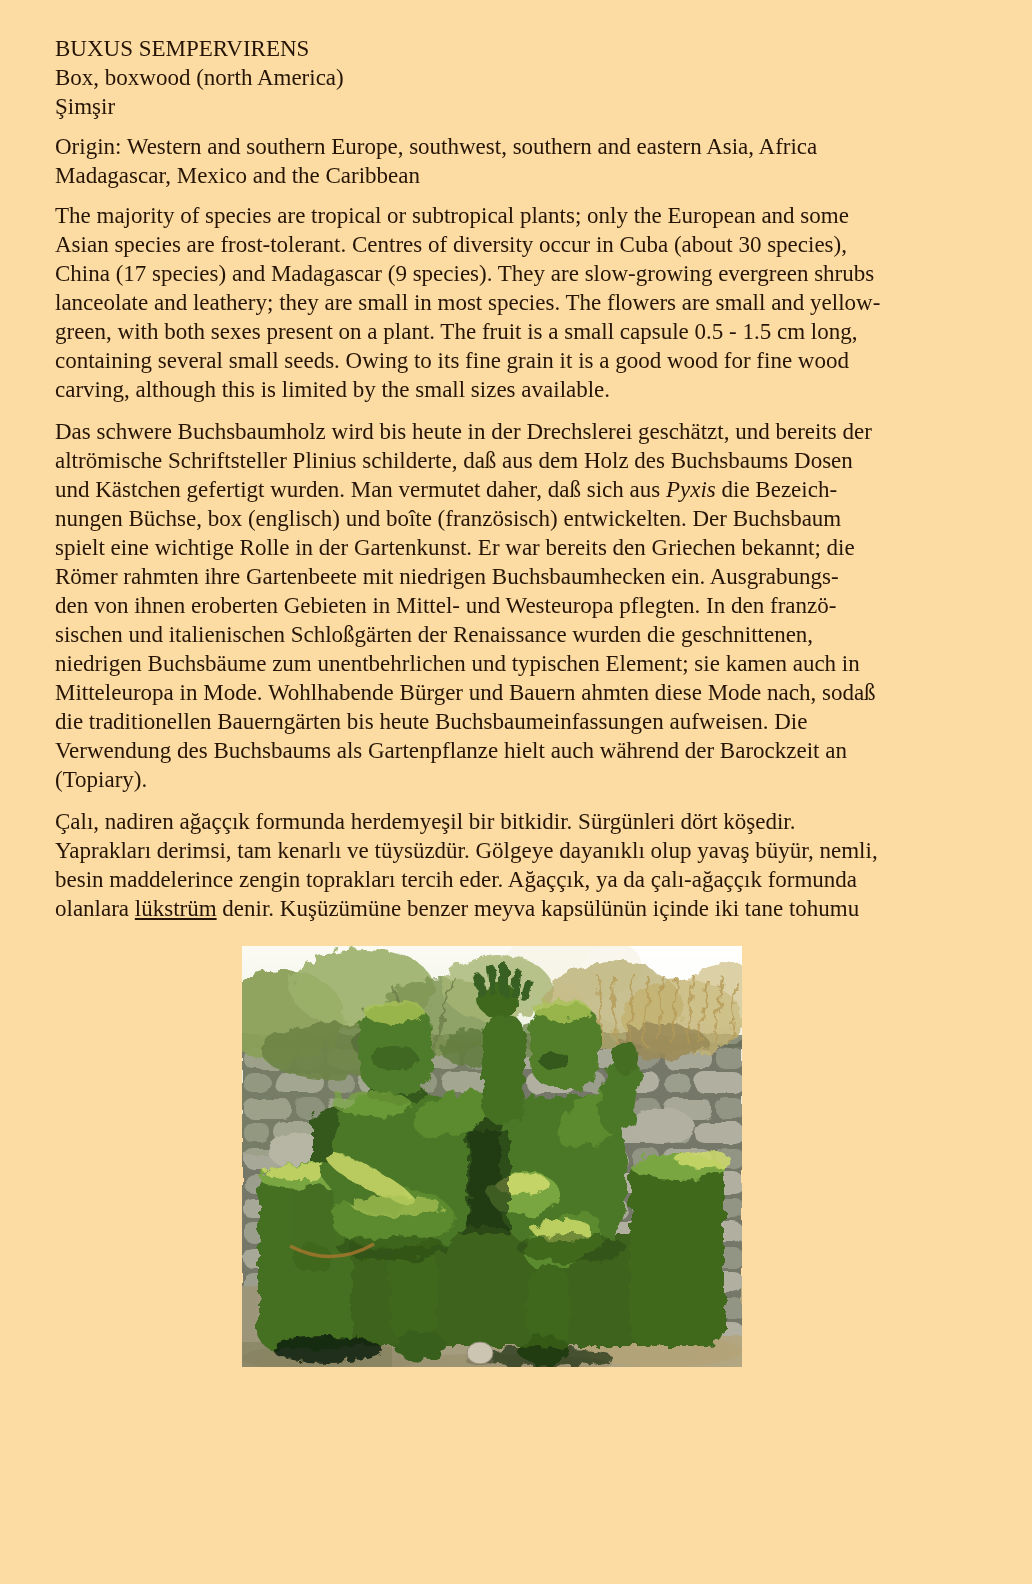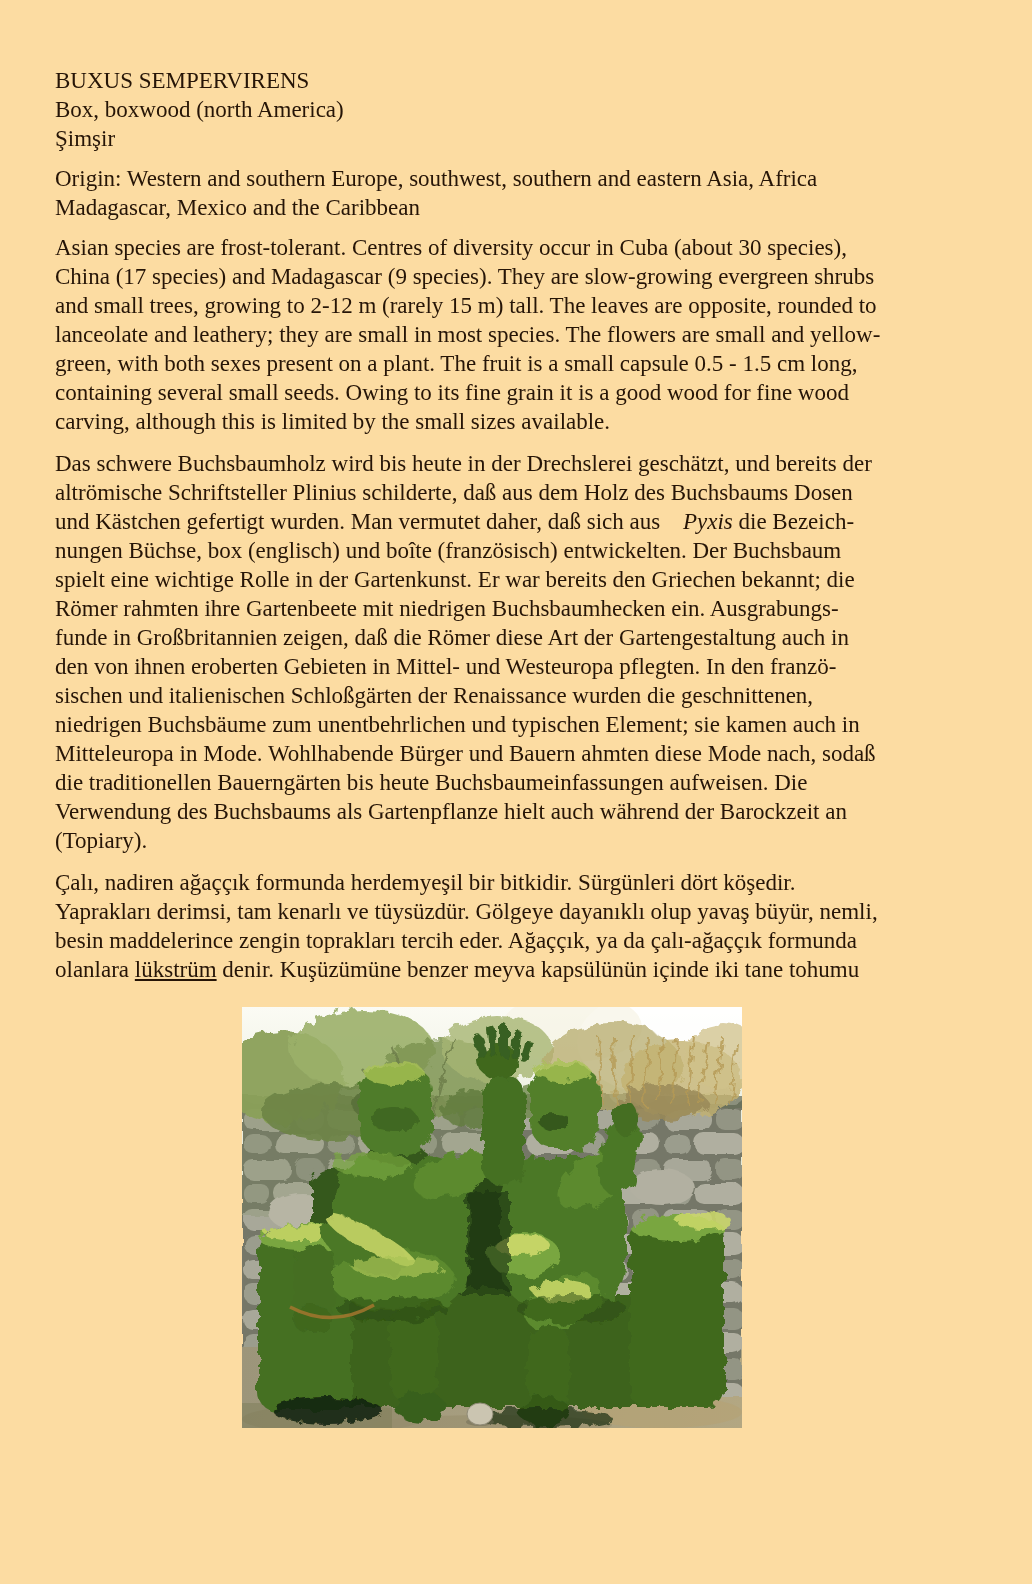--- a/index.html
+++ b/index.html
@@ -3,29 +3,29 @@
 <meta charset="utf-8">
 <style>
   html, body { margin: 0; padding: 0; }
   body {
     width: 1032px; height: 1584px;
     background: #FCDCA2;
     color: #261507;
     font-family: "Liberation Serif", serif;
     overflow: hidden;
   }
-  .content { padding: 66px 55px 0 55px; }
+  .content { padding: 34px 55px 0 55px; }
   .block { margin: 0 0 11px 0; }
   .block.para { margin-bottom: 13px; }
   .line {
     font-size: 23px;
     line-height: 29px;
     white-space: nowrap;
   }
-  .line i { font-style: italic; margin-left: 17px; }
+  .line i { font-style: italic; }
   .line u { text-underline-offset: 2px; }
   figure.photo {
     margin: 23px 0 0 187px;
     width: 500px; height: 421px;
     padding: 0;
   }
   figure.photo svg { display: block; }
 </style>
 </head>
 <body>
@@ -37,37 +37,36 @@
       <div class="line">Box, boxwood (north America)</div>
       <div class="line">Şimşir</div>
     </div>
 
   <div class="block">
       <div class="line">Origin: Western and southern Europe, southwest, southern and eastern Asia, Africa</div>
       <div class="line">Madagascar, Mexico and the Caribbean</div>
     </div>
 
   <div class="block para">
+      <div class="line">The majority of species are tropical or subtropical plants; only the European and some</div>
       <div class="line">Asian species are frost-tolerant. Centres of diversity occur in Cuba (about 30 species),</div>
       <div class="line">China (17 species) and Madagascar (9 species). They are slow-growing evergreen shrubs</div>
-      <div class="line">and small trees, growing to 2-12 m (rarely 15 m) tall. The leaves are opposite, rounded to</div>
       <div class="line">lanceolate and leathery; they are small in most species. The flowers are small and yellow-</div>
       <div class="line">green, with both sexes present on a plant. The fruit is a small capsule 0.5 - 1.5 cm long,</div>
       <div class="line">containing several small seeds. Owing to its fine grain it is a good wood for fine wood</div>
       <div class="line">carving, although this is limited by the small sizes available.</div>
     </div>
 
   <div class="block para">
       <div class="line">Das schwere Buchsbaumholz wird bis heute in der Drechslerei geschätzt, und bereits der</div>
       <div class="line">altrömische Schriftsteller Plinius schilderte, daß aus dem Holz des Buchsbaums Dosen</div>
       <div class="line">und Kästchen gefertigt wurden. Man vermutet daher, daß sich aus <i>Pyxis</i> die Bezeich-</div>
       <div class="line">nungen Büchse, box (englisch) und boîte (französisch) entwickelten. Der Buchsbaum</div>
       <div class="line">spielt eine wichtige Rolle in der Gartenkunst. Er war bereits den Griechen bekannt; die</div>
       <div class="line">Römer rahmten ihre Gartenbeete mit niedrigen Buchsbaumhecken ein. Ausgrabungs-</div>
-      <div class="line">funde in Großbritannien zeigen, daß die Römer diese Art der Gartengestaltung auch in</div>
       <div class="line">den von ihnen eroberten Gebieten in Mittel- und Westeuropa pflegten. In den franzö-</div>
       <div class="line">sischen und italienischen Schloßgärten der Renaissance wurden die geschnittenen,</div>
       <div class="line">niedrigen Buchsbäume zum unentbehrlichen und typischen Element; sie kamen auch in</div>
       <div class="line">Mitteleuropa in Mode. Wohlhabende Bürger und Bauern ahmten diese Mode nach, sodaß</div>
       <div class="line">die traditionellen Bauerngärten bis heute Buchsbaumeinfassungen aufweisen. Die</div>
       <div class="line">Verwendung des Buchsbaums als Gartenpflanze hielt auch während der Barockzeit an</div>
       <div class="line">(Topiary).</div>
     </div>
 
   <div class="block para">

